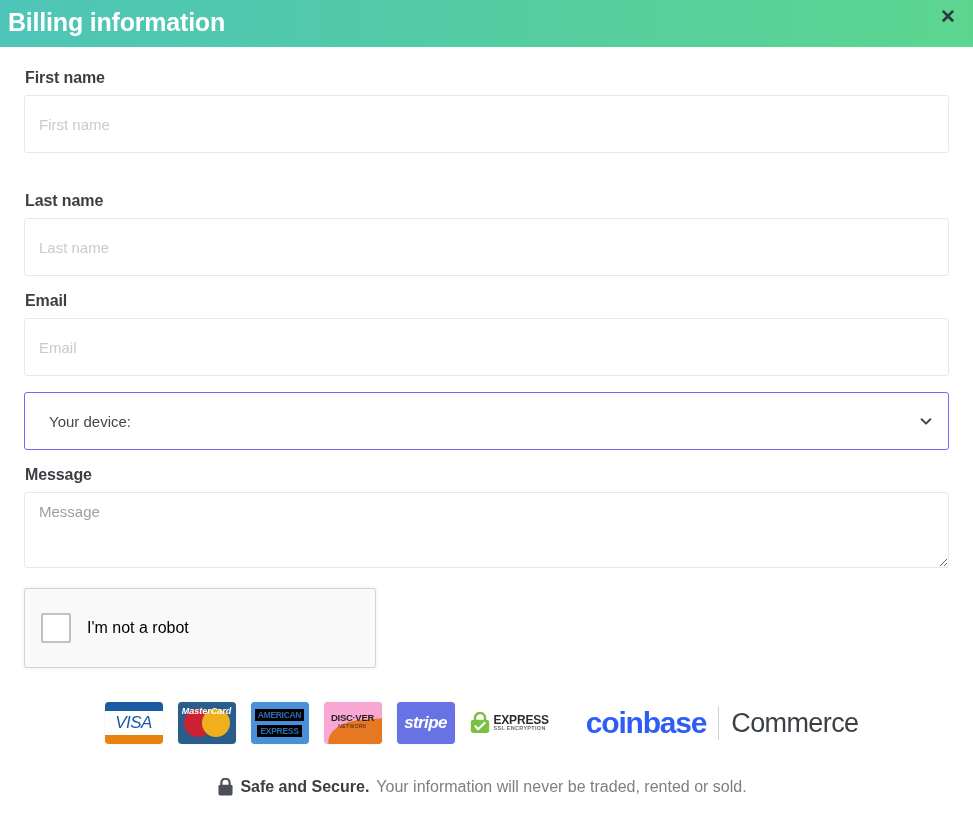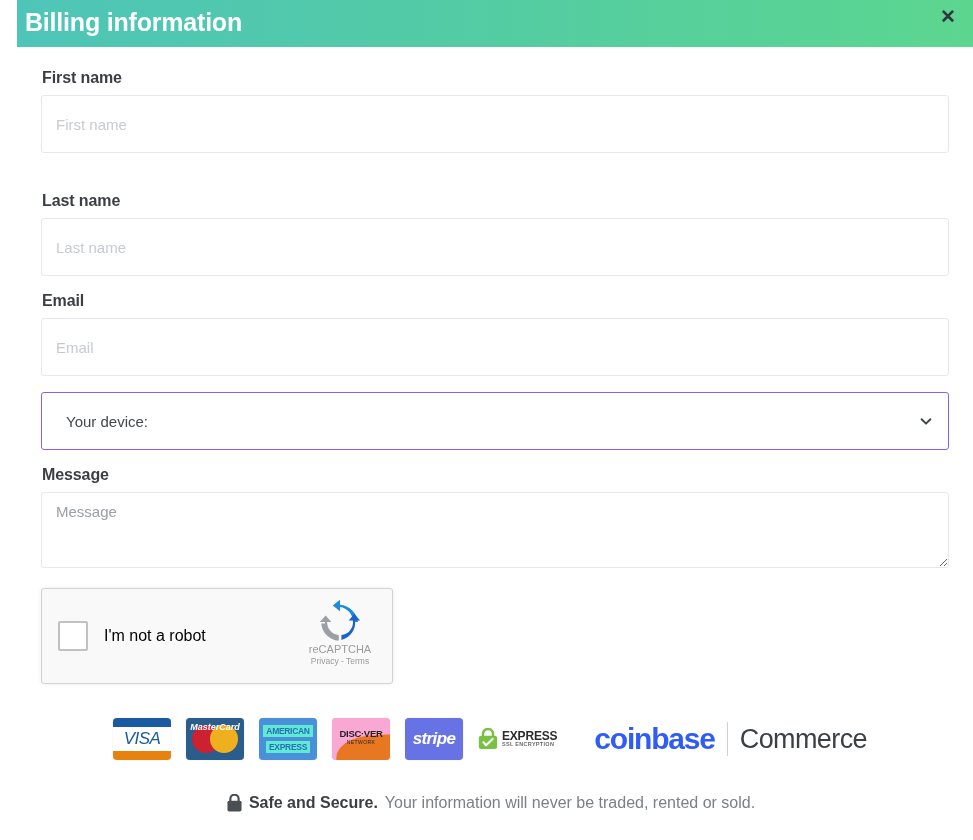--- a/index.html
+++ b/index.html
@@ -11,21 +11,20 @@
     overflow: hidden;
   }
 
   .modal {
     width: 973px;
     height: 840px;
     position: relative;
     background: #fff;
     display: flex;
     flex-direction: column;
-    padding-left: 17px;
   }
 
   
   .modal-header {
     height: 47px;
     flex: 0 0 47px;
     background: linear-gradient(90deg, #4ec5b8 0%, #53cba5 45%, #5cd68f 100%);
     position: relative;
     display: flex;
     align-items: center;
@@ -137,21 +136,21 @@
     font-family: "Liberation Sans", sans-serif;
     outline: none;
     resize: vertical;
   }
   .textarea-ctl::placeholder { color: #9aa0a6; }
 
   
   .recaptcha {
     margin-top: 20px;
     width: 352px;
-    height: 96px;
+    height: 80px;
     background: #f9f9f9;
     border: 1px solid #d3d3d3;
     border-radius: 3px;
     box-shadow: 0 0 4px rgba(0,0,0,0.08);
     display: flex;
     align-items: center;
     padding: 0 12px 0 16px;
     position: relative;
   }
   .rc-box {
@@ -222,21 +221,21 @@
   .mc .c-yel { position:absolute; right:6px; top:7px; width:28px; height:28px; border-radius:50%; background:#f0b01e; }
   .mc .txt {
     position:absolute; left:0; right:0; top:1px; height:16px;
     display:flex; align-items:center; justify-content:center;
     font-size:9px; font-weight:bold; font-style:italic; color:#fff;
     z-index:3; font-family:"Liberation Sans", sans-serif;
   }
   
   .amex { background: #4a90d9; display:flex; flex-direction:column; align-items:center; justify-content:center; gap:2px; }
   .amex .ln {
-    background:#5eead4; color:#2a6fb5; font-size:8.5px; font-weight:bold;
+    background:#000000; color:#2a6fb5; font-size:8.5px; font-weight:bold;
     padding:1px 3px; letter-spacing:-0.3px; border:1px solid #4a90d9;
     font-family:"Liberation Sans", sans-serif;
   }
   
   .disc { background: #f9a8d4; }
   .disc .swoosh {
     position:absolute; right:-4px; bottom:-10px; width:58px; height:34px;
     background:#e87722; border-radius: 60% 0 4px 0; transform: rotate(-4deg);
   }
   .disc .txt {
@@ -349,31 +348,20 @@
     </div>
 
     <div class="group-tight">
       <label class="field-label">Message</label>
       <textarea class="textarea-ctl" placeholder="Message" style=""></textarea>
     </div>
 
     <div class="recaptcha">
       <div class="rc-box"></div>
       <div class="rc-label">I'm not a robot</div>
-      <div class="rc-brand">
-        <svg class="rc-logo" viewBox="0 0 64 64">
-          <path d="M32 8 L32 1 L22 9 L32 17 L32 11 A21 21 0 0 1 50 32 L57 32 A28 28 0 0 0 32 8 Z" fill="#1c8adb"></path>
-          <path d="M53 30 L60 30 L52 21 L44 30 L50 30 A18 18 0 0 1 34 50 L34 57 A25 25 0 0 0 53 30 Z" fill="#1b63c7"></path>
-          <path d="M30 50 A18 18 0 0 1 14 32 L20 32 L12 23 L4 32 L11 32 A25 25 0 0 0 30 57 Z" fill="#9aa0a6"></path>
-          <path d="M12 34 A20 20 0 0 0 30 52 L30 58 A26 26 0 0 1 6 34 Z" fill="#9aa0a6"></path>
-          <circle cx="32" cy="32" r="7" fill="#f9f9f9"></circle>
-        </svg>
-        <div class="rc-name">reCAPTCHA</div>
-        <div class="rc-links">Privacy - Terms</div>
-      </div>
     </div>
 
     <div class="pay-row">
 
       <div class="card visa">
         <div class="bar-top"></div>
         <div class="txt">VISA</div>
         <div class="bar-bot"></div>
       </div>
 

